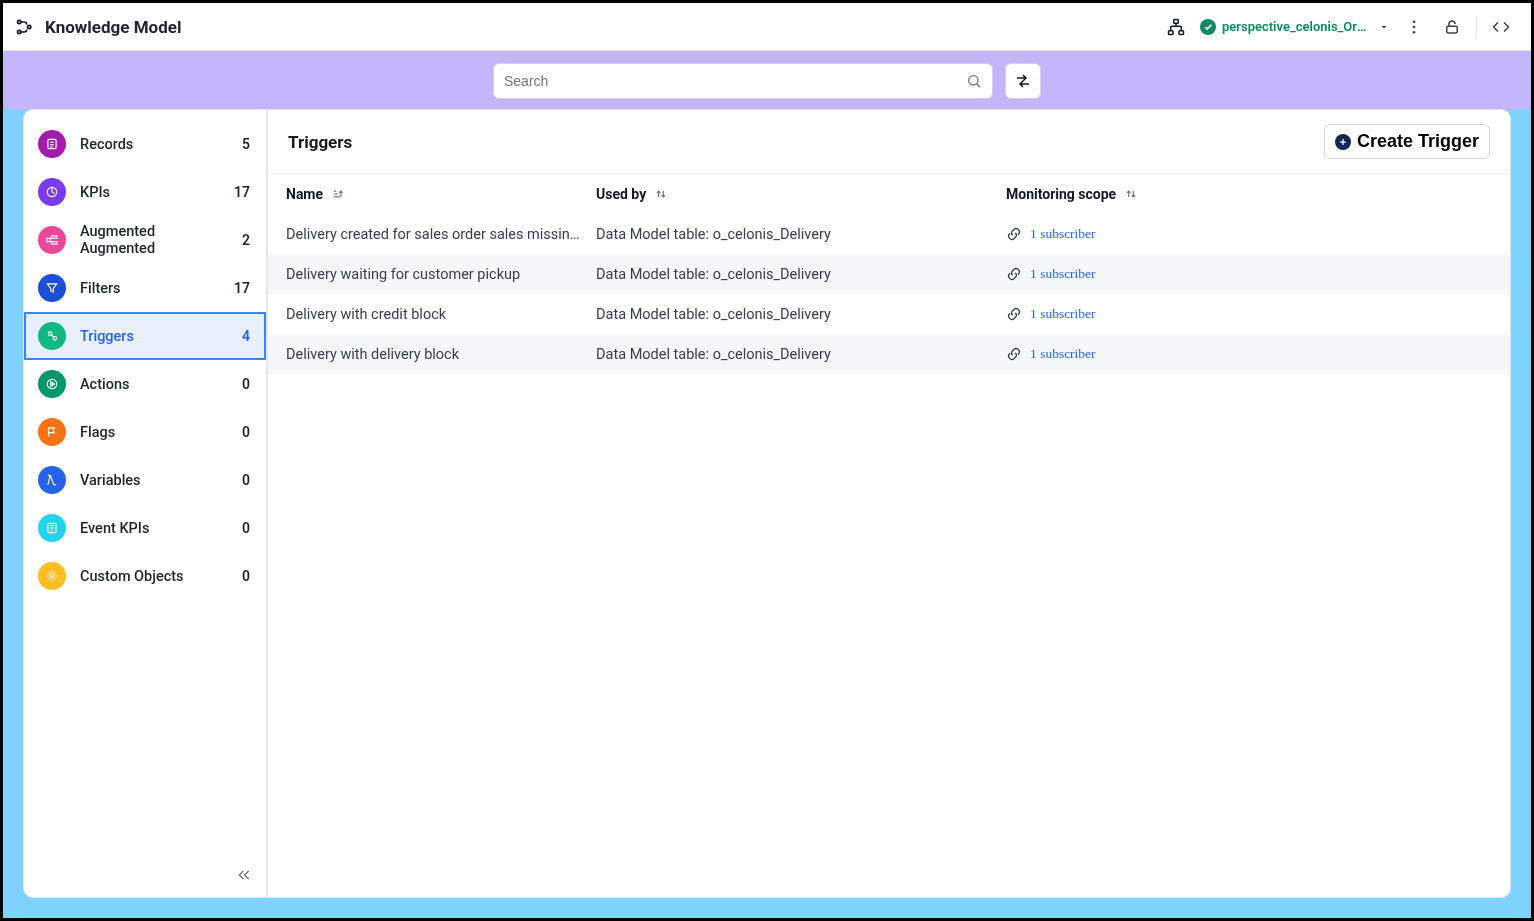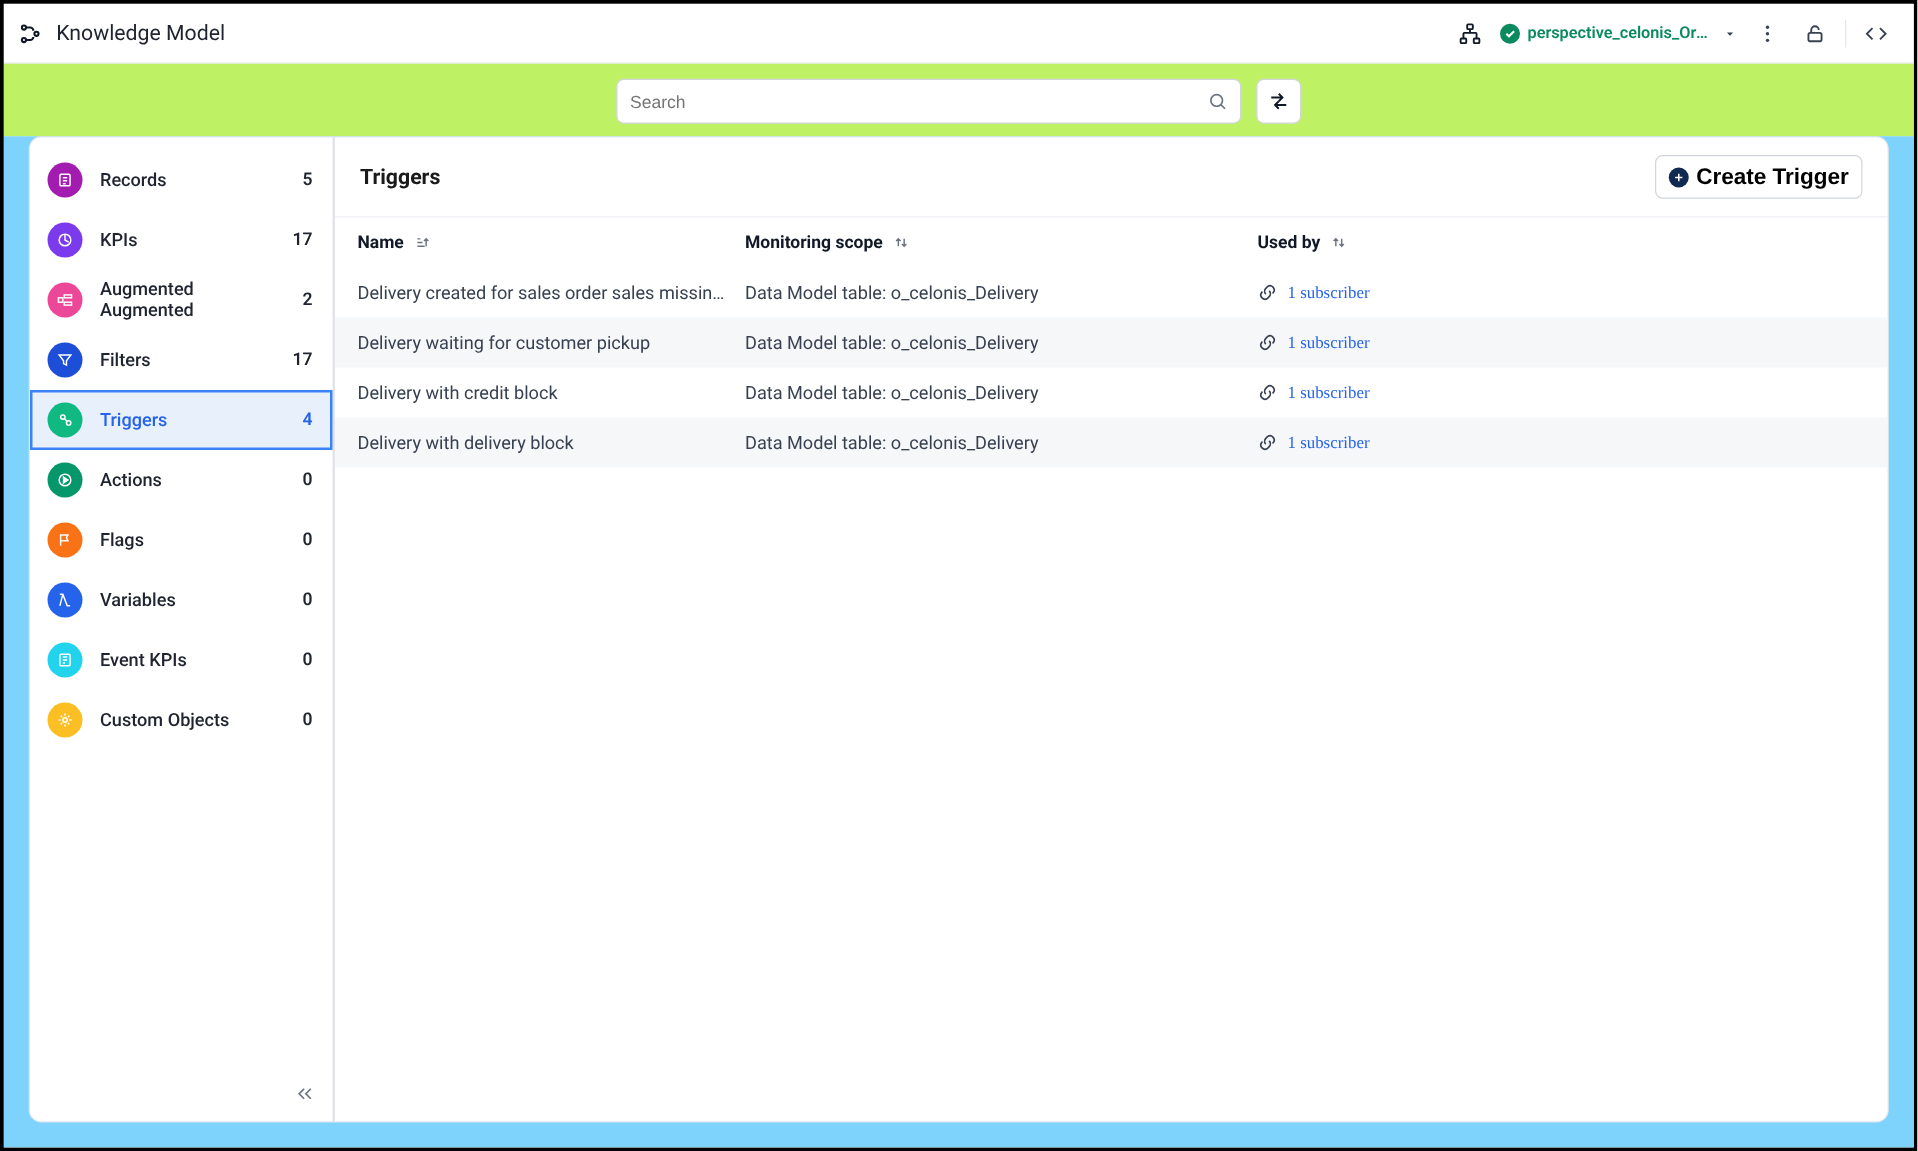--- a/index.html
+++ b/index.html
@@ -23,21 +23,21 @@
   .header {
     height: 48px;
     border-bottom: 1px solid #e5e7eb;
     display: flex;
     align-items: center;
     padding: 0 16px 0 12px;
     gap: 12px;
     background: #fff;
   }
   .header-left { display: flex; align-items: center; gap: 10px; }
-  .header-title { font-weight: 400; font-size: 17px; color: #1f2430; }
+  .header-title { font-weight: 700; font-size: 17px; color: #1f2430; }
   .header-spacer { flex: 1; }
   .header-right { display: flex; align-items: center; gap: 10px; }
   .header-icon-btn {
     width: 28px; height: 28px; display: flex; align-items: center; justify-content: center;
     border-radius: 4px; color: #374151; cursor: pointer;
   }
   .header-divider { width: 1px; height: 22px; background: #e5e7eb; }
   .perspective-pill {
     display: flex; align-items: center; gap: 6px;
     color: #065f46; font-weight: 600; font-size: 13px;
@@ -49,21 +49,21 @@
     display: flex; align-items: center; justify-content: center; color: #fff;
     flex-shrink: 0;
   }
   .perspective-text { white-space: nowrap; overflow: hidden; text-overflow: ellipsis; max-width: 150px; color:#0b8a5f; }
   .caret-down { color: #374151; }
 
   
   .search-row {
     display: flex; justify-content: center; align-items: center;
     padding: 12px 0 10px 0;
-    background: #bef264;
+    background: #c4b5fd;
     gap: 12px;
   }
   .search-wrap {
     width: 500px; height: 36px;
     border: 1px solid #d1d5db; border-radius: 6px;
     background: #fff;
     display: flex; align-items: center;
     padding: 0 10px;
   }
   .search-wrap input {
@@ -425,29 +425,29 @@
         <div class="table-head">
           <div class="th">
             <span>Name</span>
             <span class="sort-icon">
               <svg width="14" height="14" viewBox="0 0 24 24" fill="none" stroke="#6b7280" stroke-width="2">
                   <path d="M5 7h4M5 12h7M5 17h10M17 17V7M14 10l3-3 3 3"></path>
                 </svg>
             </span>
           </div>
           <div class="th">
-            <span>Monitoring scope</span>
+            <span>Used by</span>
             <span class="sort-icon">
               <svg width="14" height="14" viewBox="0 0 24 24" fill="none" stroke="#6b7280" stroke-width="2">
                   <path d="M8 17V7M5 10l3-3 3 3M16 7v10M13 14l3 3 3-3"></path>
                 </svg>
             </span>
           </div>
           <div class="th">
-            <span>Used by</span>
+            <span>Monitoring scope</span>
             <span class="sort-icon">
               <svg width="14" height="14" viewBox="0 0 24 24" fill="none" stroke="#6b7280" stroke-width="2">
                   <path d="M8 17V7M5 10l3-3 3 3M16 7v10M13 14l3 3 3-3"></path>
                 </svg>
             </span>
           </div>
         </div>
 
         <div class="table-row">
           <div class="cell-name">Delivery created for sales order sales missin...</div>

